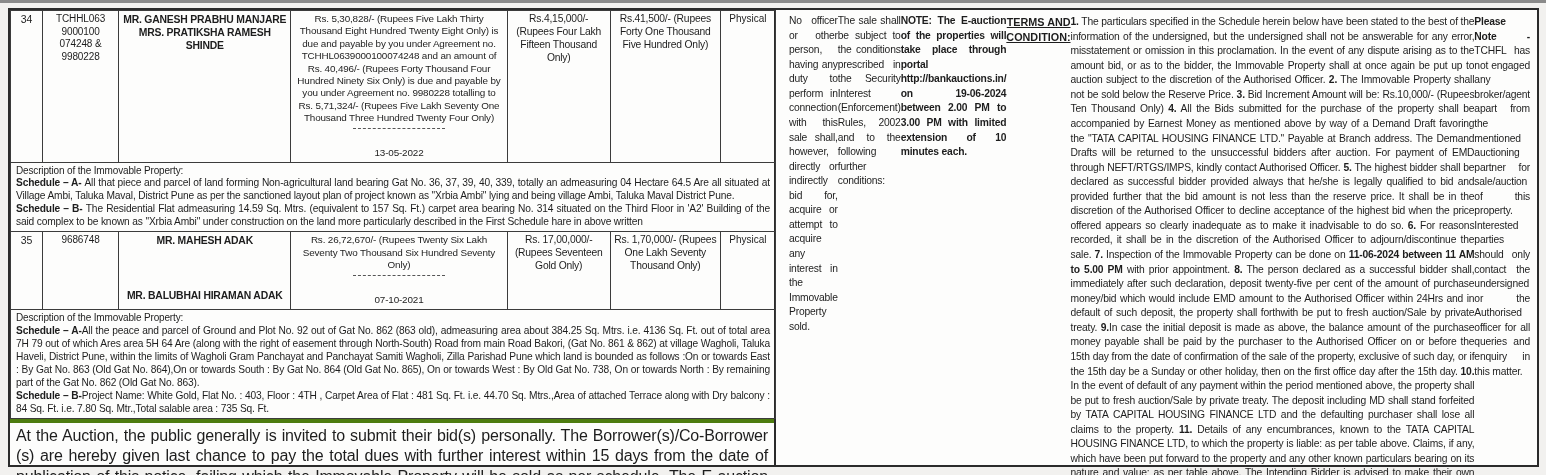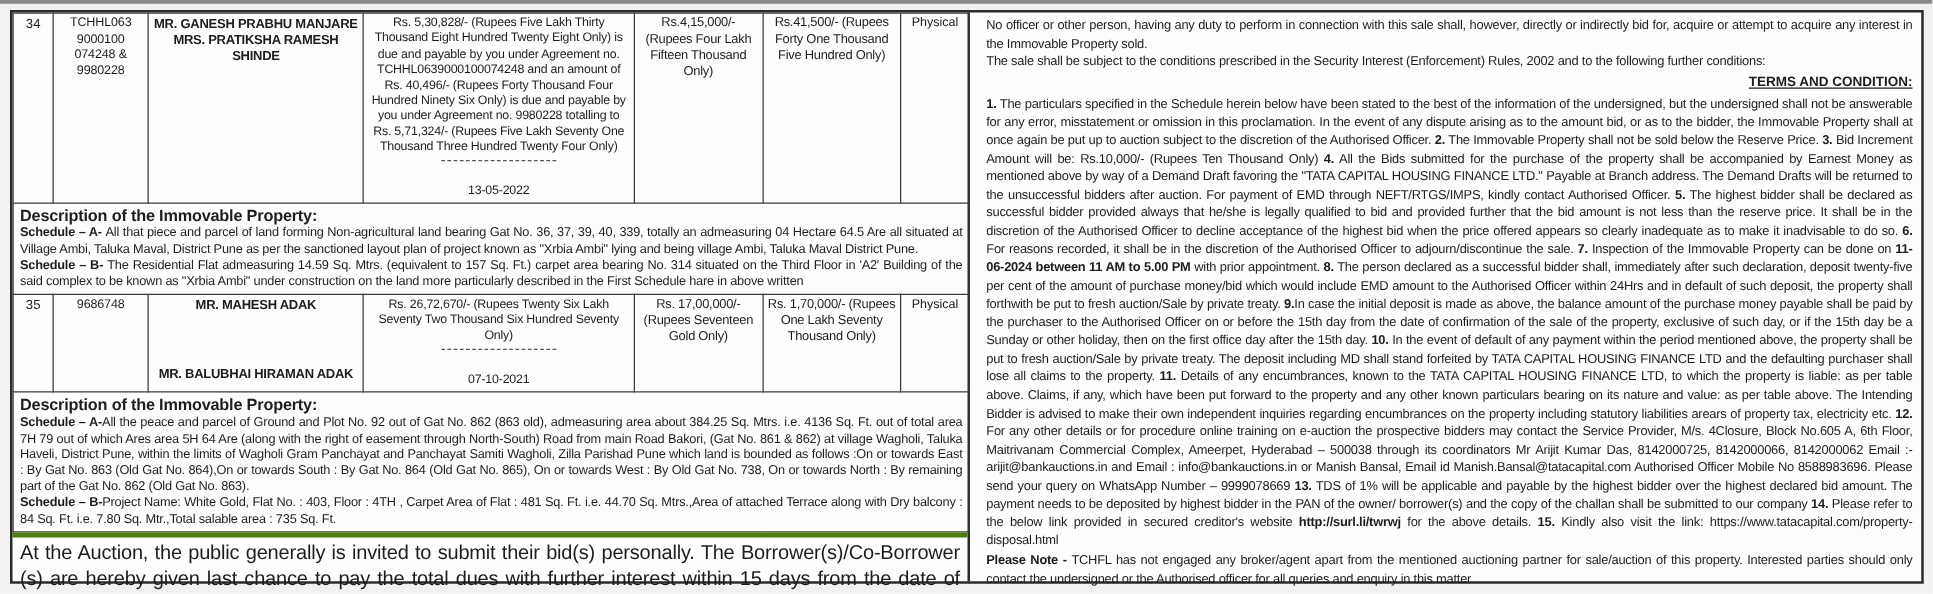--- a/index.html
+++ b/index.html
@@ -20,30 +20,30 @@
   table.sched td{border:1px solid #3c3c3c;vertical-align:top;padding:2px 3px;text-align:center;box-sizing:border-box;}
   td.c-sr{font-size:10.5px;}
   td.c-loan{white-space:pre-line;letter-spacing:-0.1px;}
   td.c-names{font-weight:bold;font-size:10.4px;letter-spacing:-0.2px;}
   td.c-demand{font-size:9.9px;letter-spacing:-0.15px;}
   td.c-reserve,td.c-emd{font-weight:normal;font-size:10.3px;letter-spacing:-0.2px;}
   .dash-sep{width:92px;margin:4px auto 3px;border-top:1px dashed #555;height:0;}
   .demand-date{margin-top:18px;}
   .name2-gap{margin-top:42px;}
   .desc-cell{text-align:left !important;padding:2px 5px !important;font-size:10.2px;letter-spacing:-0.15px;line-height:1.27;}
-  .desc-title{font-weight:bold;font-size:13px;}
+  .desc-title{font-weight:normal;font-size:10px;}
   .desc-cell p{margin:0;text-align:justify;}
   .left-foot{
     flex:1;border-top:4px solid #4d7c0f;padding:3px 6px 2px;
     font-size:16px;line-height:1.3;text-align:justify;letter-spacing:-0.15px;
   }
   
   .right-panel{
     flex:1;padding:4px 7px 4px 13px;box-sizing:border-box;
-    display:flex;flex-direction:column;
+    display:flex;flex-direction:row;
     font-size:10.3px;line-height:1.415;letter-spacing:-0.18px;text-align:justify;
   }
   .right-panel p{margin:0;}
   .note-line{font-weight:bold;}
   .terms-heading{
     text-align:right;font-weight:bold;font-size:10.8px;
     text-decoration:underline;margin:1px 0 2px !important;letter-spacing:0;
   }
   .terms-block{margin-top:1px !important;}
   .please-note{margin-top:1px !important;}
@@ -117,19 +117,20 @@
           </td>
         </tr>
       </tbody>
     </table>
     <div class="left-foot">At the Auction, the public generally is invited to submit their bid(s) personally. The Borrower(s)/Co-Borrower (s) are hereby given last chance to pay the total dues with further interest within 15 days from the date of publication of this notice, failing which the Immovable Property will be sold as per schedule. The E auction will be stopped if, amount due as aforesaid, with interest and costs (including the cost of the sale) are tendered to the Authorised Officer or proof is given to his satisfaction that the amount of such secured debt, interest and costs has been paid before the date of the auction.</div>
   </div>
 
   <div class="right-panel">
     <p>No officer or other person, having any duty to perform in connection with this sale shall, however, directly or indirectly bid for, acquire or attempt to acquire any interest in the Immovable Property sold.</p>
     <p>The sale shall be subject to the conditions prescribed in the Security Interest (Enforcement) Rules, 2002 and to the following further conditions:</p>
+    <p class="note-line">NOTE: The E-auction of the properties will take place through portal http://bankauctions.in/ on 19-06-2024 between 2.00 PM to 3.00 PM with limited extension of 10 minutes each.</p>
     <p class="terms-heading">TERMS AND CONDITION:</p>
     <p class="terms-block"><b>1.</b> The particulars specified in the Schedule herein below have been stated to the best of the information of the undersigned, but the undersigned shall not be answerable for any error, misstatement or omission in this proclamation. In the event of any dispute arising as to the amount bid, or as to the bidder, the Immovable Property shall at once again be put up to auction subject to the discretion of the Authorised Officer. <b>2.</b> The Immovable Property shall not be sold below the Reserve Price. <b>3.</b> Bid Increment Amount will be: Rs.10,000/- (Rupees Ten Thousand Only) <b>4.</b> All the Bids submitted for the purchase of the property shall be accompanied by Earnest Money as mentioned above by way of a Demand Draft favoring the "TATA CAPITAL HOUSING FINANCE LTD." Payable at Branch address. The Demand Drafts will be returned to the unsuccessful bidders after auction. For payment of EMD through NEFT/RTGS/IMPS, kindly contact Authorised Officer. <b>5.</b> The highest bidder shall be declared as successful bidder provided always that he/she is legally qualified to bid and provided further that the bid amount is not less than the reserve price. It shall be in the discretion of the Authorised Officer to decline acceptance of the highest bid when the price offered appears so clearly inadequate as to make it inadvisable to do so. <b>6.</b> For reasons recorded, it shall be in the discretion of the Authorised Officer to adjourn/discontinue the sale. <b>7.</b> Inspection of the Immovable Property can be done on <b>11-06-2024 between 11 AM to 5.00 PM</b> with prior appointment. <b>8.</b> The person declared as a successful bidder shall, immediately after such declaration, deposit twenty-five per cent of the amount of purchase money/bid which would include EMD amount to the Authorised Officer within 24Hrs and in default of such deposit, the property shall forthwith be put to fresh auction/Sale by private treaty. <b>9.</b>In case the initial deposit is made as above, the balance amount of the purchase money payable shall be paid by the purchaser to the Authorised Officer on or before the 15th day from the date of confirmation of the sale of the property, exclusive of such day, or if the 15th day be a Sunday or other holiday, then on the first office day after the 15th day. <b>10.</b> In the event of default of any payment within the period mentioned above, the property shall be put to fresh auction/Sale by private treaty. The deposit including MD shall stand forfeited by TATA CAPITAL HOUSING FINANCE LTD and the defaulting purchaser shall lose all claims to the property. <b>11.</b> Details of any encumbrances, known to the TATA CAPITAL HOUSING FINANCE LTD, to which the property is liable: as per table above. Claims, if any, which have been put forward to the property and any other known particulars bearing on its nature and value: as per table above. The Intending Bidder is advised to make their own independent inquiries regarding encumbrances on the property including statutory liabilities arears of property tax, electricity etc. <b>12.</b> For any other details or for procedure online training on e-auction the prospective bidders may contact the Service Provider, M/s. 4Closure, Block No.605 A, 6th Floor, Maitrivanam Commercial Complex, Ameerpet, Hyderabad – 500038 through its coordinators Mr Arijit Kumar Das, 8142000725, 8142000066, 8142000062 Email :- arijit@bankauctions.in and Email : info@bankauctions.in or Manish Bansal, Email id Manish.Bansal@tatacapital.com Authorised Officer Mobile No 8588983696. Please send your query on WhatsApp Number – 9999078669 <b>13.</b> TDS of 1% will be applicable and payable by the highest bidder over the highest declared bid amount. The payment needs to be deposited by highest bidder in the PAN of the owner/ borrower(s) and the copy of the challan shall be submitted to our company <b>14.</b> Please refer to the below link provided in secured creditor's website <b>http://surl.li/twrwj</b> for the above details. <b>15.</b> Kindly also visit the link: https://www.tatacapital.com/property-disposal.html</p>
     <p class="please-note"><b>Please Note - </b>TCHFL has not engaged any broker/agent apart from the mentioned auctioning partner for sale/auction of this property. Interested parties should only contact the undersigned or the Authorised officer for all queries and enquiry in this matter.</p>
 
   </div>
 
 </div>
 
 </body></html>

